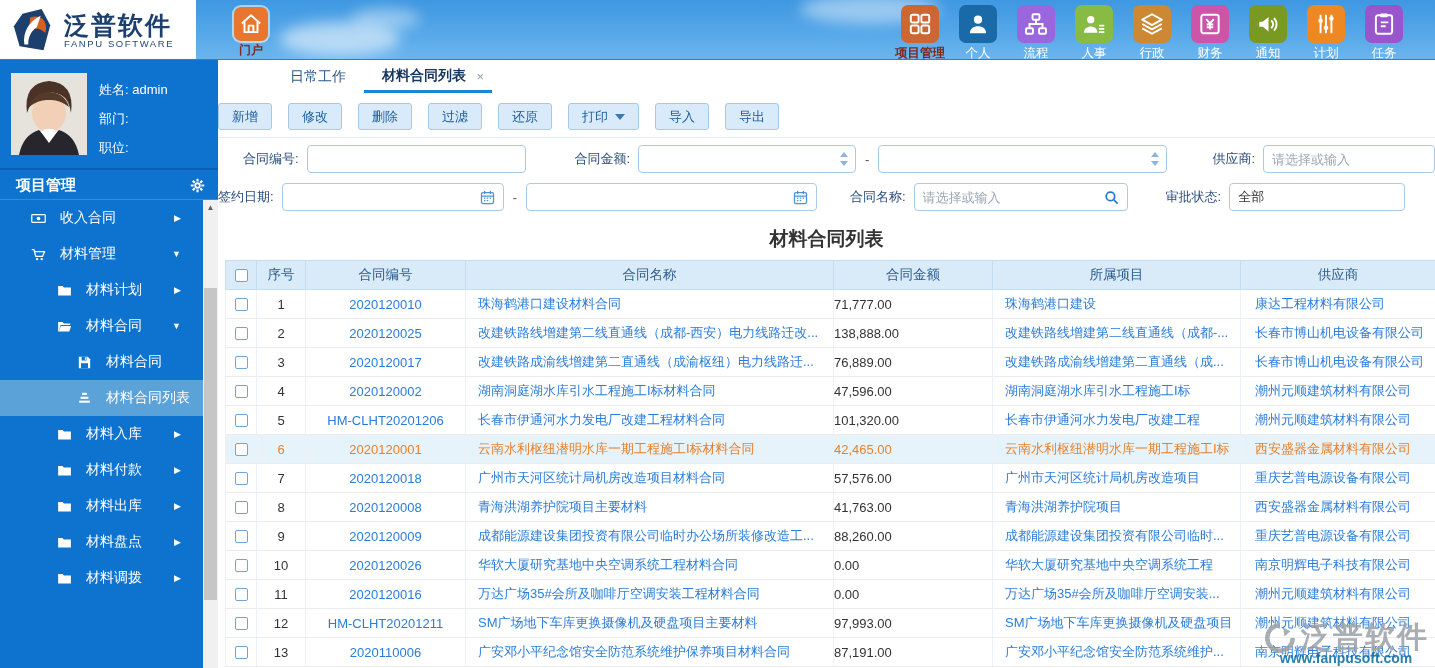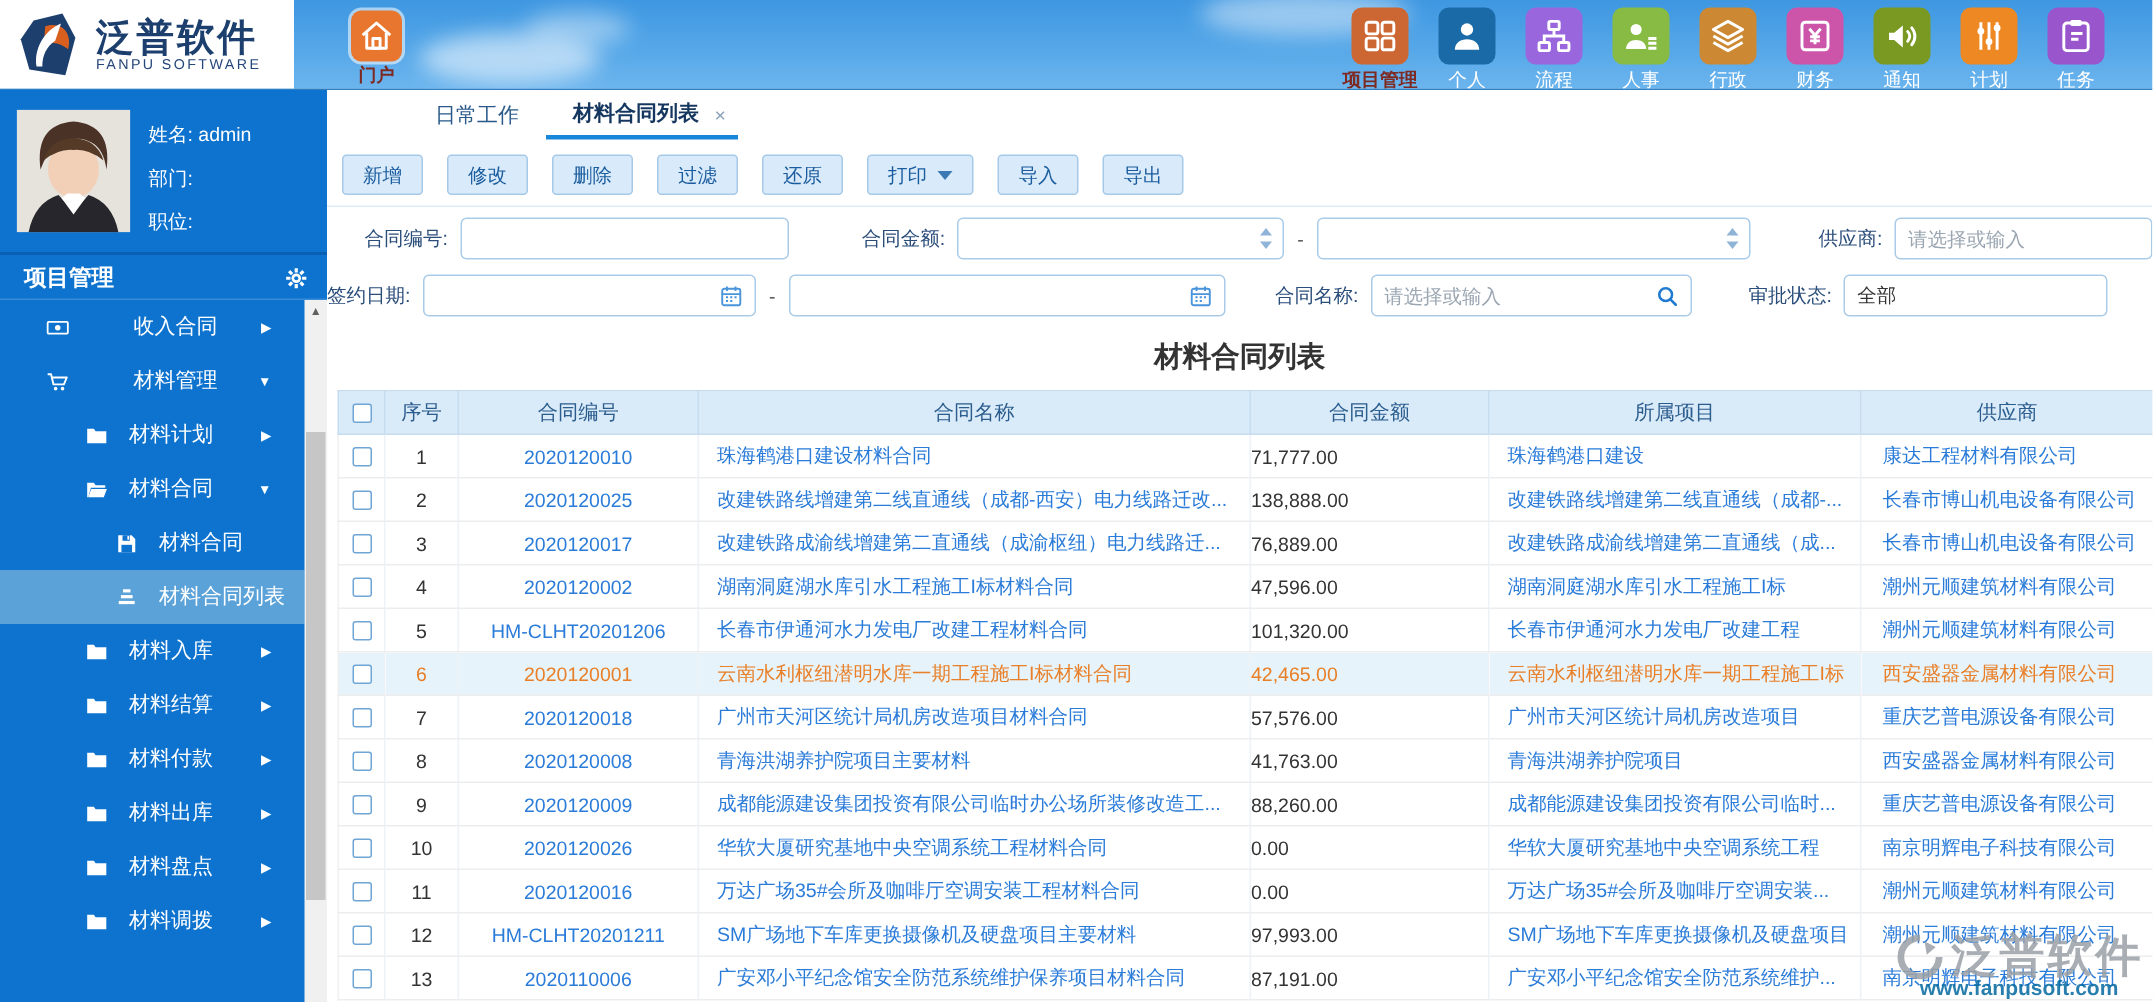--- a/index.html
+++ b/index.html
@@ -34,21 +34,21 @@
   .user-card { height:108px; display:flex; padding:13px 0 0 11px; }
   .avatar { width:76px; height:82px; flex:none; overflow:hidden; }
   .user-info { margin-left:12px; padding-top:2px; }
   .user-info div { color:#fff; font-size:13px; line-height:29px; white-space:nowrap; }
   .section-row { height:32px; border-top:2px solid #0a5fb2; background:#0d73cf; display:flex; align-items:center; padding:0 12px 0 16px; box-shadow:inset 0 -1px 0 rgba(255,255,255,.18); }
   .section-label { color:#fff; font-size:15px; font-weight:bold; flex:1; }
   .gear { width:17px; height:17px; cursor:pointer; }
   .menu-wrap { position:relative; height:468px; }
   .menu-list { width:203px; }
   .menu-item { height:36px; display:flex; align-items:center; position:relative; color:#fff; cursor:pointer; }
-  .menu-item.lv0 { padding-left:30px;gap:29px; }
+  .menu-item.lv0 { padding-left:30px; }
   .menu-item.lv1 { padding-left:56px; }
   .menu-item.lv2 { padding-left:76px; }
   .menu-item.active { background:#5ba2d9; }
   .mi-icon { width:17px; height:17px; margin-right:13px; flex:none; }
   .mi-label { font-size:14px; white-space:nowrap; }
   .mi-arrow { position:absolute; right:22px; font-size:9px; color:#fff; display:none; }
   .menu-item.arrow-right .mi-arrow { display:block; }
   .menu-item.arrow-right .mi-arrow::before { content:"▶"; }
   .menu-item.arrow-down .mi-arrow { display:block; }
   .menu-item.arrow-down .mi-arrow::before { content:"▼"; }
@@ -57,21 +57,21 @@
   .sb-thumb { position:absolute; left:1px; top:88px; width:13px; height:312px; background:#c6c6c6; }
 
   
   .main { flex:1; background:#fff; position:relative; overflow:hidden; }
 
   .tabbar { height:36px; display:flex; align-items:flex-start; padding-left:10px;margin-left:44px; }
   .tab { padding:0 18px; line-height:33px; font-size:14px; color:#2a5a8a; cursor:pointer; position:relative; }
   .tab.active { color:#15375f; font-weight:bold; border-bottom:3px solid #1886d9; line-height:30px; padding-right:26px; }
   .tab-close { position:absolute; right:8px; top:2px; font-size:13px; color:#8aa0b8; font-weight:normal; cursor:pointer; }
 
-  .toolbar { height:41px; display:flex; align-items:center; padding-left:10px; gap:16px; }
+  .toolbar { height:41px; display:flex; align-items:center; padding-left:0; gap:16px; }
   .tbtn { height:27px; padding:0 13px; background:#d9ebfa; border:1px solid #a6c9e8; border-radius:3px; color:#1a5c9e; font-size:13px; font-family:inherit; cursor:pointer; display:flex; align-items:center; }
   .tbtn .caret { display:none; width:0; height:0; border-left:5px solid transparent; border-right:5px solid transparent; border-top:6px solid #3a79b4; margin-left:7px; }
   .tbtn.has-caret .caret { display:inline-block; }
 
   .filters { border-top:1px solid #e0ecf7; padding-top:7px; height:85px; }
   .f-row { display:flex; align-items:center; height:28px; margin-bottom:10px; }
   .f-label { font-size:13px; color:#2a4d7a; white-space:nowrap; margin-right:8px; }
   .f-input { position:relative; height:28px; border:1px solid #a9cbe8; border-radius:4px; background:#fff; display:flex; align-items:center; }
   .f-input input { border:none; outline:none; background:transparent; height:24px; flex:1; min-width:0; padding:0 8px; font-size:13px; color:#333; font-family:inherit; }
   .f-input input::placeholder { color:#9aa6b2; }
@@ -357,29 +357,20 @@
             </span>
       <span class="mi-label">材料入库</span>
       <span class="mi-arrow"></span>
     </div>
           <div class="menu-item lv1 arrow-right">
       <span class="mi-icon">
               <svg viewBox="0 0 24 24">
                 <path d="M3 5.5h6.2l1.8 2.2H21V19H3z" fill="#fff"></path>
               </svg>
             </span>
-      <span class="mi-label">材料结算</span>
-      <span class="mi-arrow"></span>
-    </div>
-          <div class="menu-item lv1 arrow-right">
-      <span class="mi-icon">
-              <svg viewBox="0 0 24 24">
-                <path d="M3 5.5h6.2l1.8 2.2H21V19H3z" fill="#fff"></path>
-              </svg>
-            </span>
       <span class="mi-label">材料付款</span>
       <span class="mi-arrow"></span>
     </div>
           <div class="menu-item lv1 arrow-right">
       <span class="mi-icon">
               <svg viewBox="0 0 24 24">
                 <path d="M3 5.5h6.2l1.8 2.2H21V19H3z" fill="#fff"></path>
               </svg>
             </span>
       <span class="mi-label">材料出库</span>

